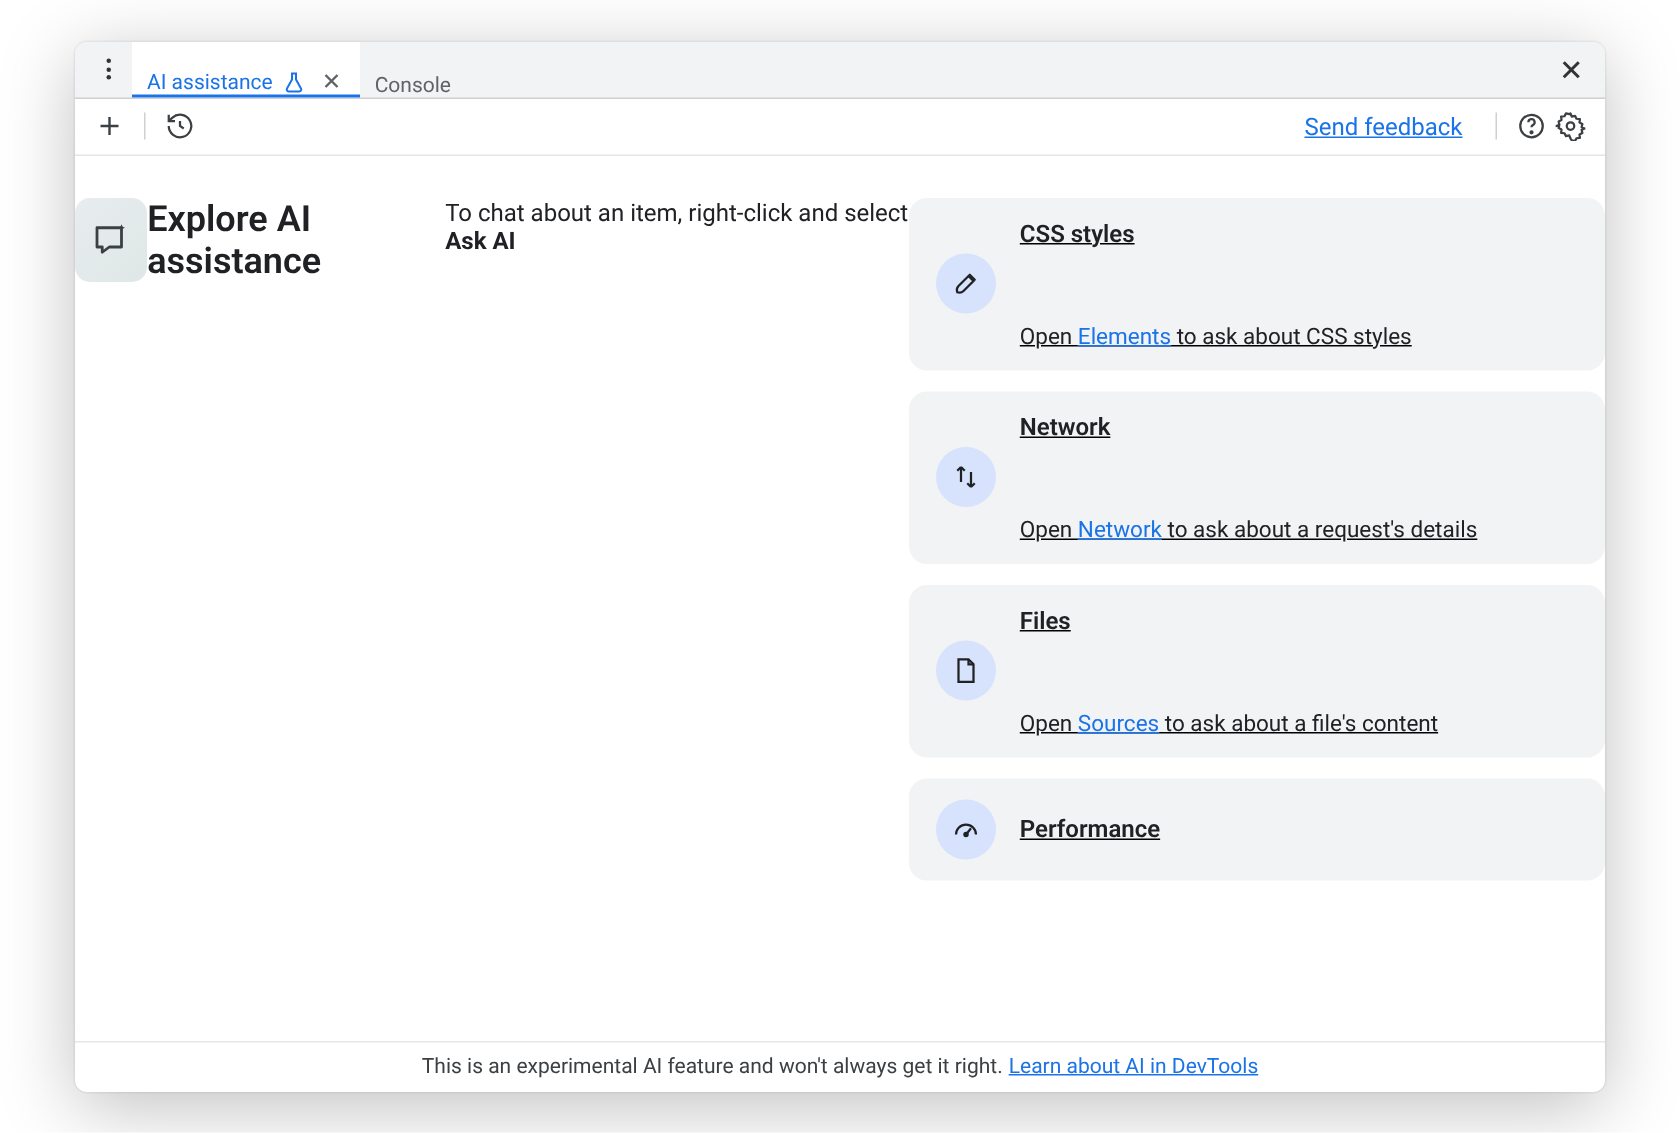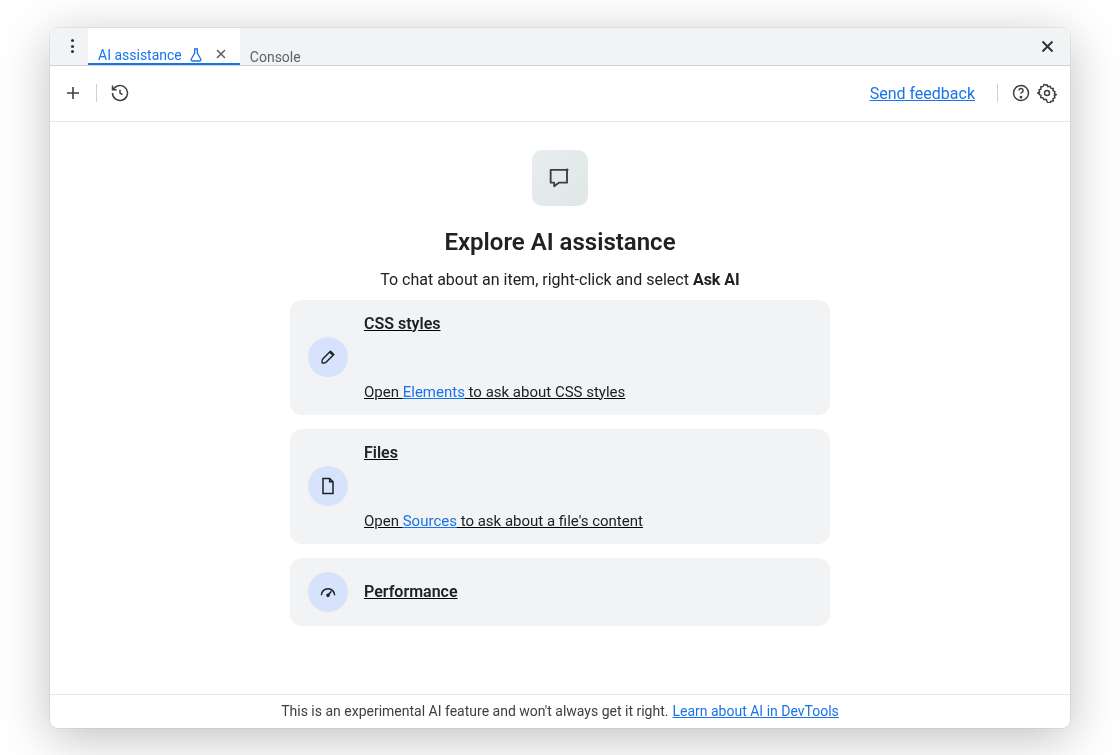--- a/index.html
+++ b/index.html
@@ -56,38 +56,38 @@
     }
     .tabbar-spacer { flex: 1; }
     .tabbar-right-close {
       width: 30px; height: 30px; margin-right: 8px;
       display: flex; align-items: center; justify-content: center;
       color: #333; cursor: pointer;
     }
     
     .toolbar {
       display: flex; align-items: center;
-      height: 56px; padding: 0 10px;
+      height: 38px; padding: 0 10px;
       border-bottom: 1px solid #e6e6e6;
     }
     .tb-btn {
       width: 26px; height: 26px;
       display: flex; align-items: center; justify-content: center;
       color: #3c4043; cursor: pointer; border-radius: 4px;
     }
     .tb-divider { width: 1px; height: 18px; background: #d0d0d0; margin: 0 10px; }
     .toolbar-spacer { flex: 1; }
     .feedback-link {
       color: #1a73e8; text-decoration: underline;
       font-size: 16px; cursor: pointer; margin-right: 12px;
     }
     
     .content {
       flex: 1; overflow-y: auto;
-      display: flex; flex-direction: column; align-items: center;
+      display: flex; flex-direction: row; align-items: flex-start;
       padding-top: 28px;
     }
     .hero-icon {
       width: 56px; height: 56px;
       border-radius: 10px;
       background: linear-gradient(135deg, #e8ecef 0%, #dfe8e6 100%);
       display: flex; align-items: center; justify-content: center;
       margin-bottom: 22px;
     }
     .hero-title {
@@ -214,20 +214,34 @@
           </svg>
         </div>
         <div class="card-body">
           <div class="card-title">CSS styles</div>
           <div class="card-desc">
             <span>Open </span><a>Elements</a><span> to ask about CSS styles</span>
           </div>
         </div>
       </div>
 
+      <div class="card">
+        <div class="card-icon">
+          <svg width="20" height="20" viewBox="0 0 24 24" fill="none" stroke="#202124" stroke-width="1.8">
+            <path d="M8 4v12M8 4l-3 3M8 4l3 3"></path>
+            <path d="M16 20V8M16 20l-3-3M16 20l3-3"></path>
+          </svg>
+        </div>
+        <div class="card-body">
+          <div class="card-title">Network</div>
+          <div class="card-desc">
+            <span>Open </span><a>Network</a><span> to ask about a request's details</span>
+          </div>
+        </div>
+      </div>
 
       <div class="card">
         <div class="card-icon">
           <svg width="20" height="20" viewBox="0 0 24 24" fill="none" stroke="#202124" stroke-width="1.8">
             <path d="M6 3h8l4 4v14H6z"></path>
             <path d="M14 3v4h4"></path>
           </svg>
         </div>
         <div class="card-body">
           <div class="card-title">Files</div>

